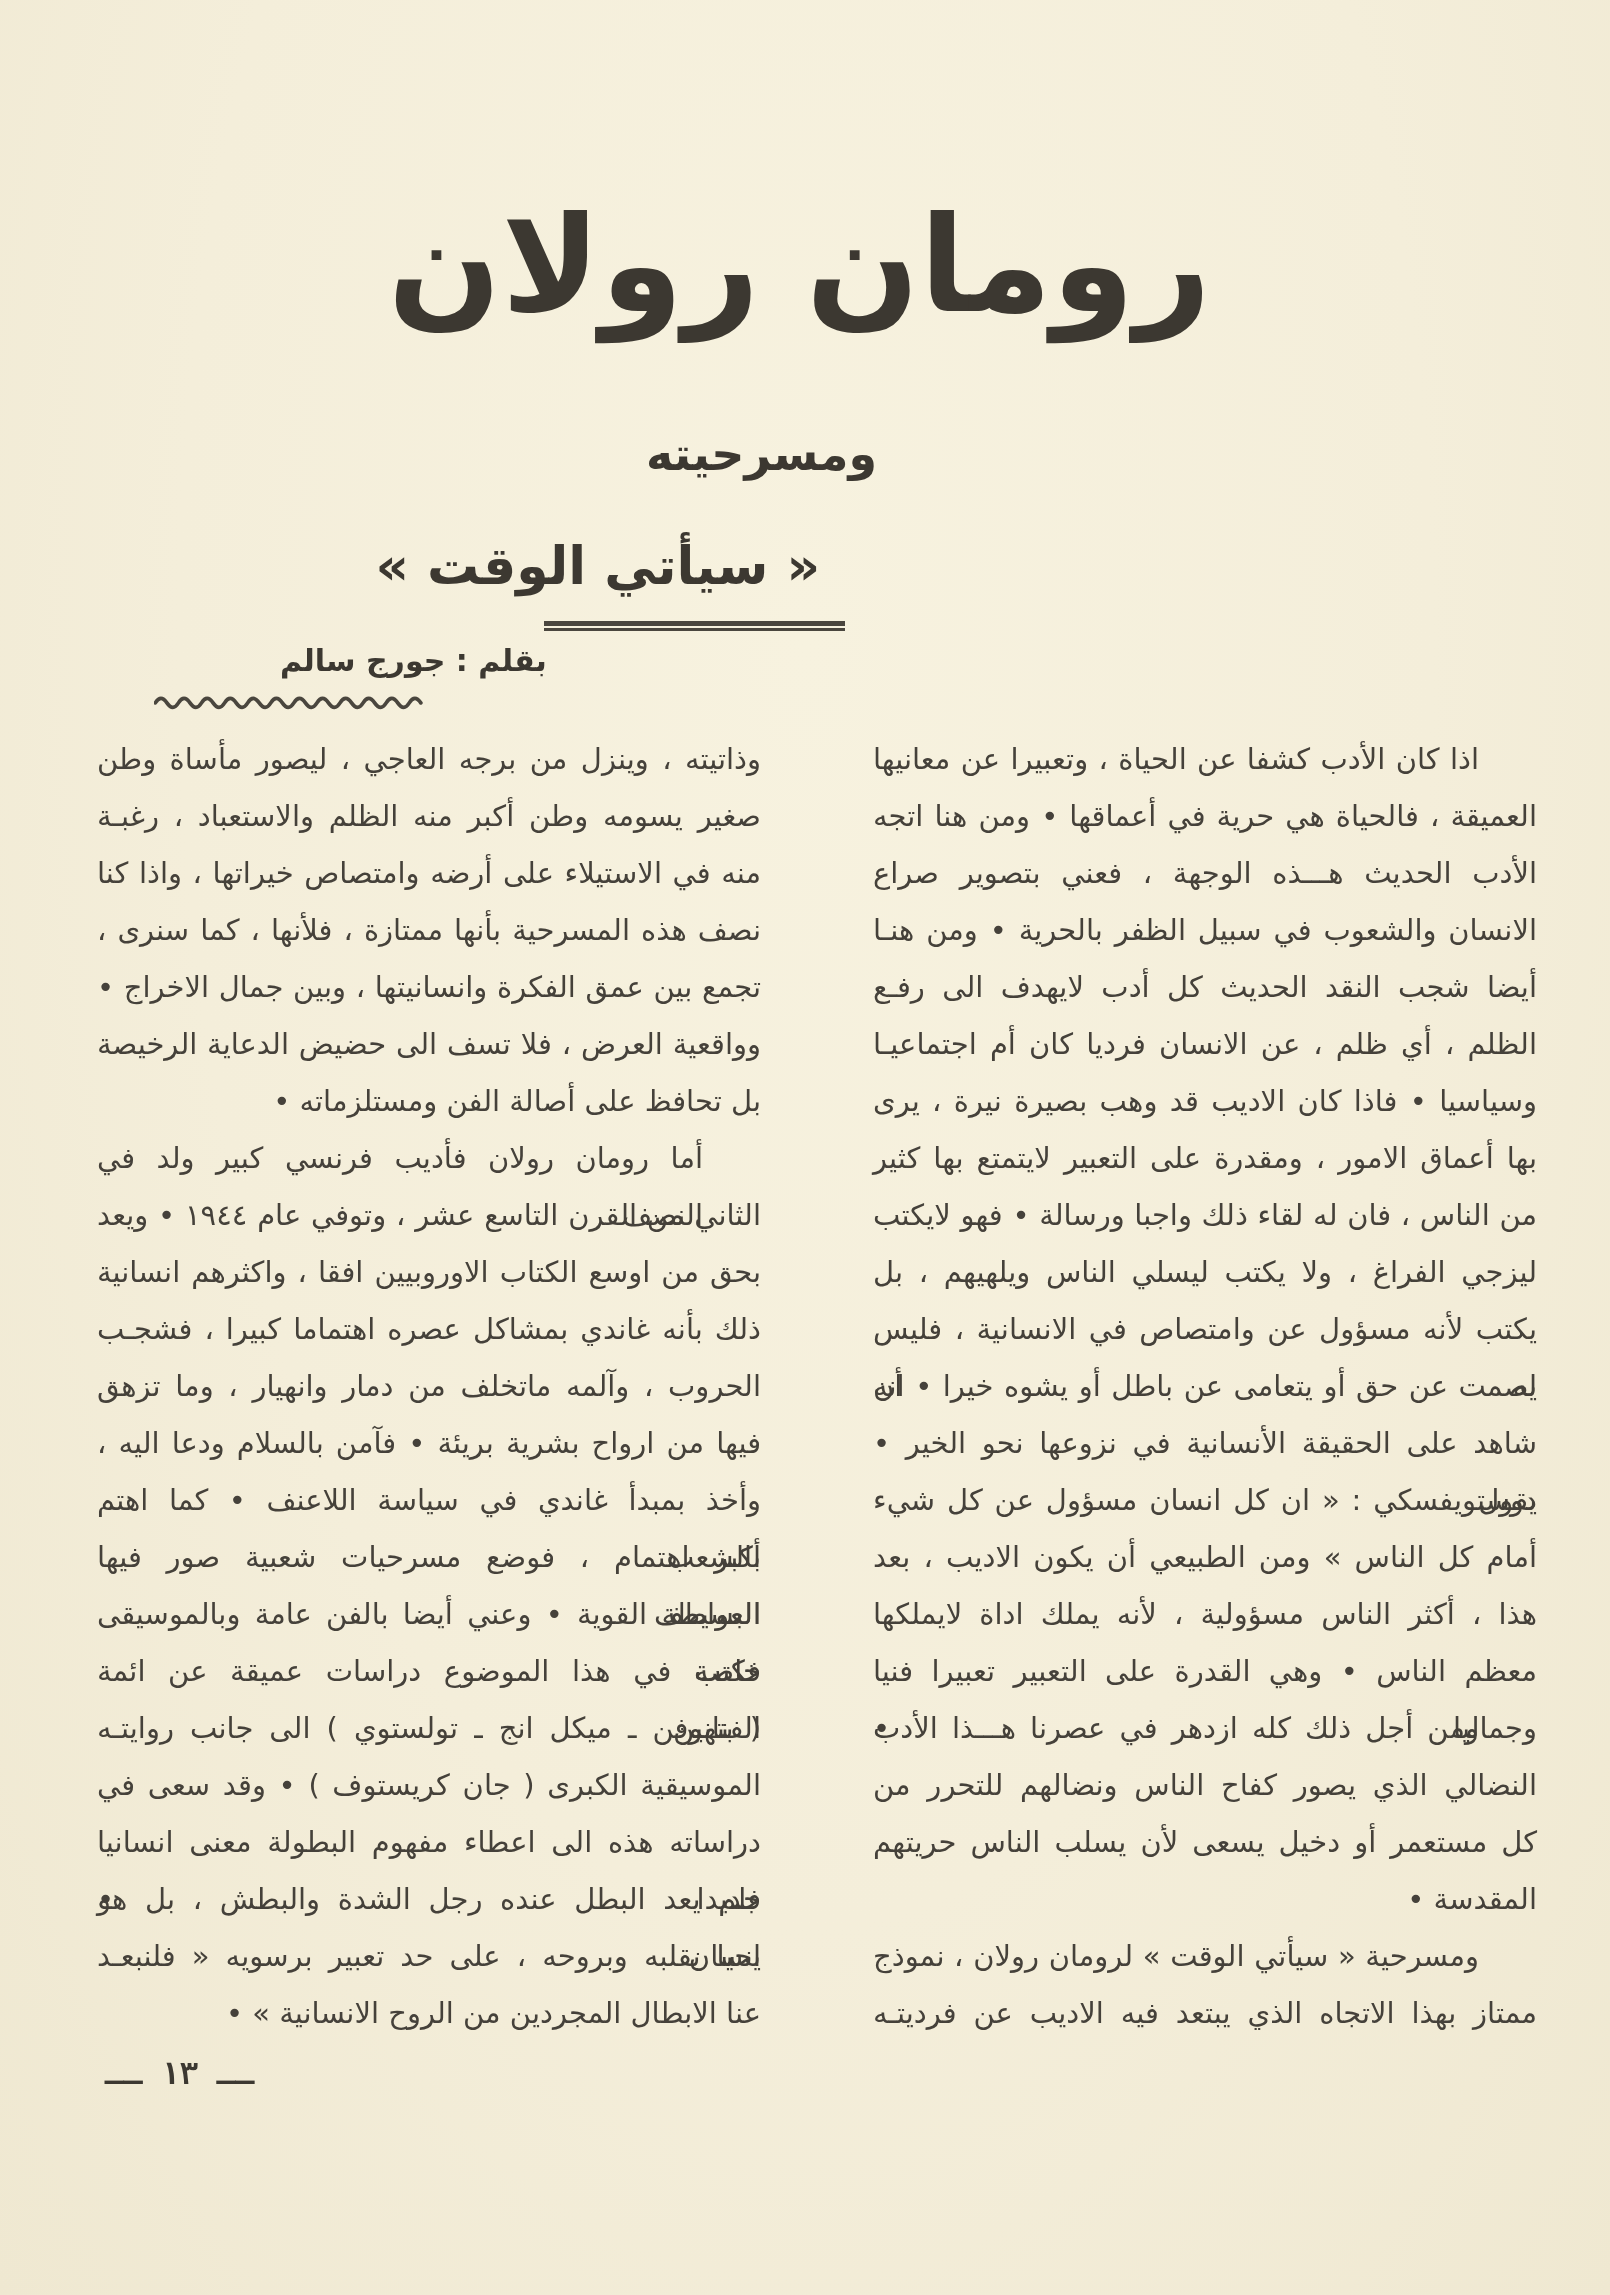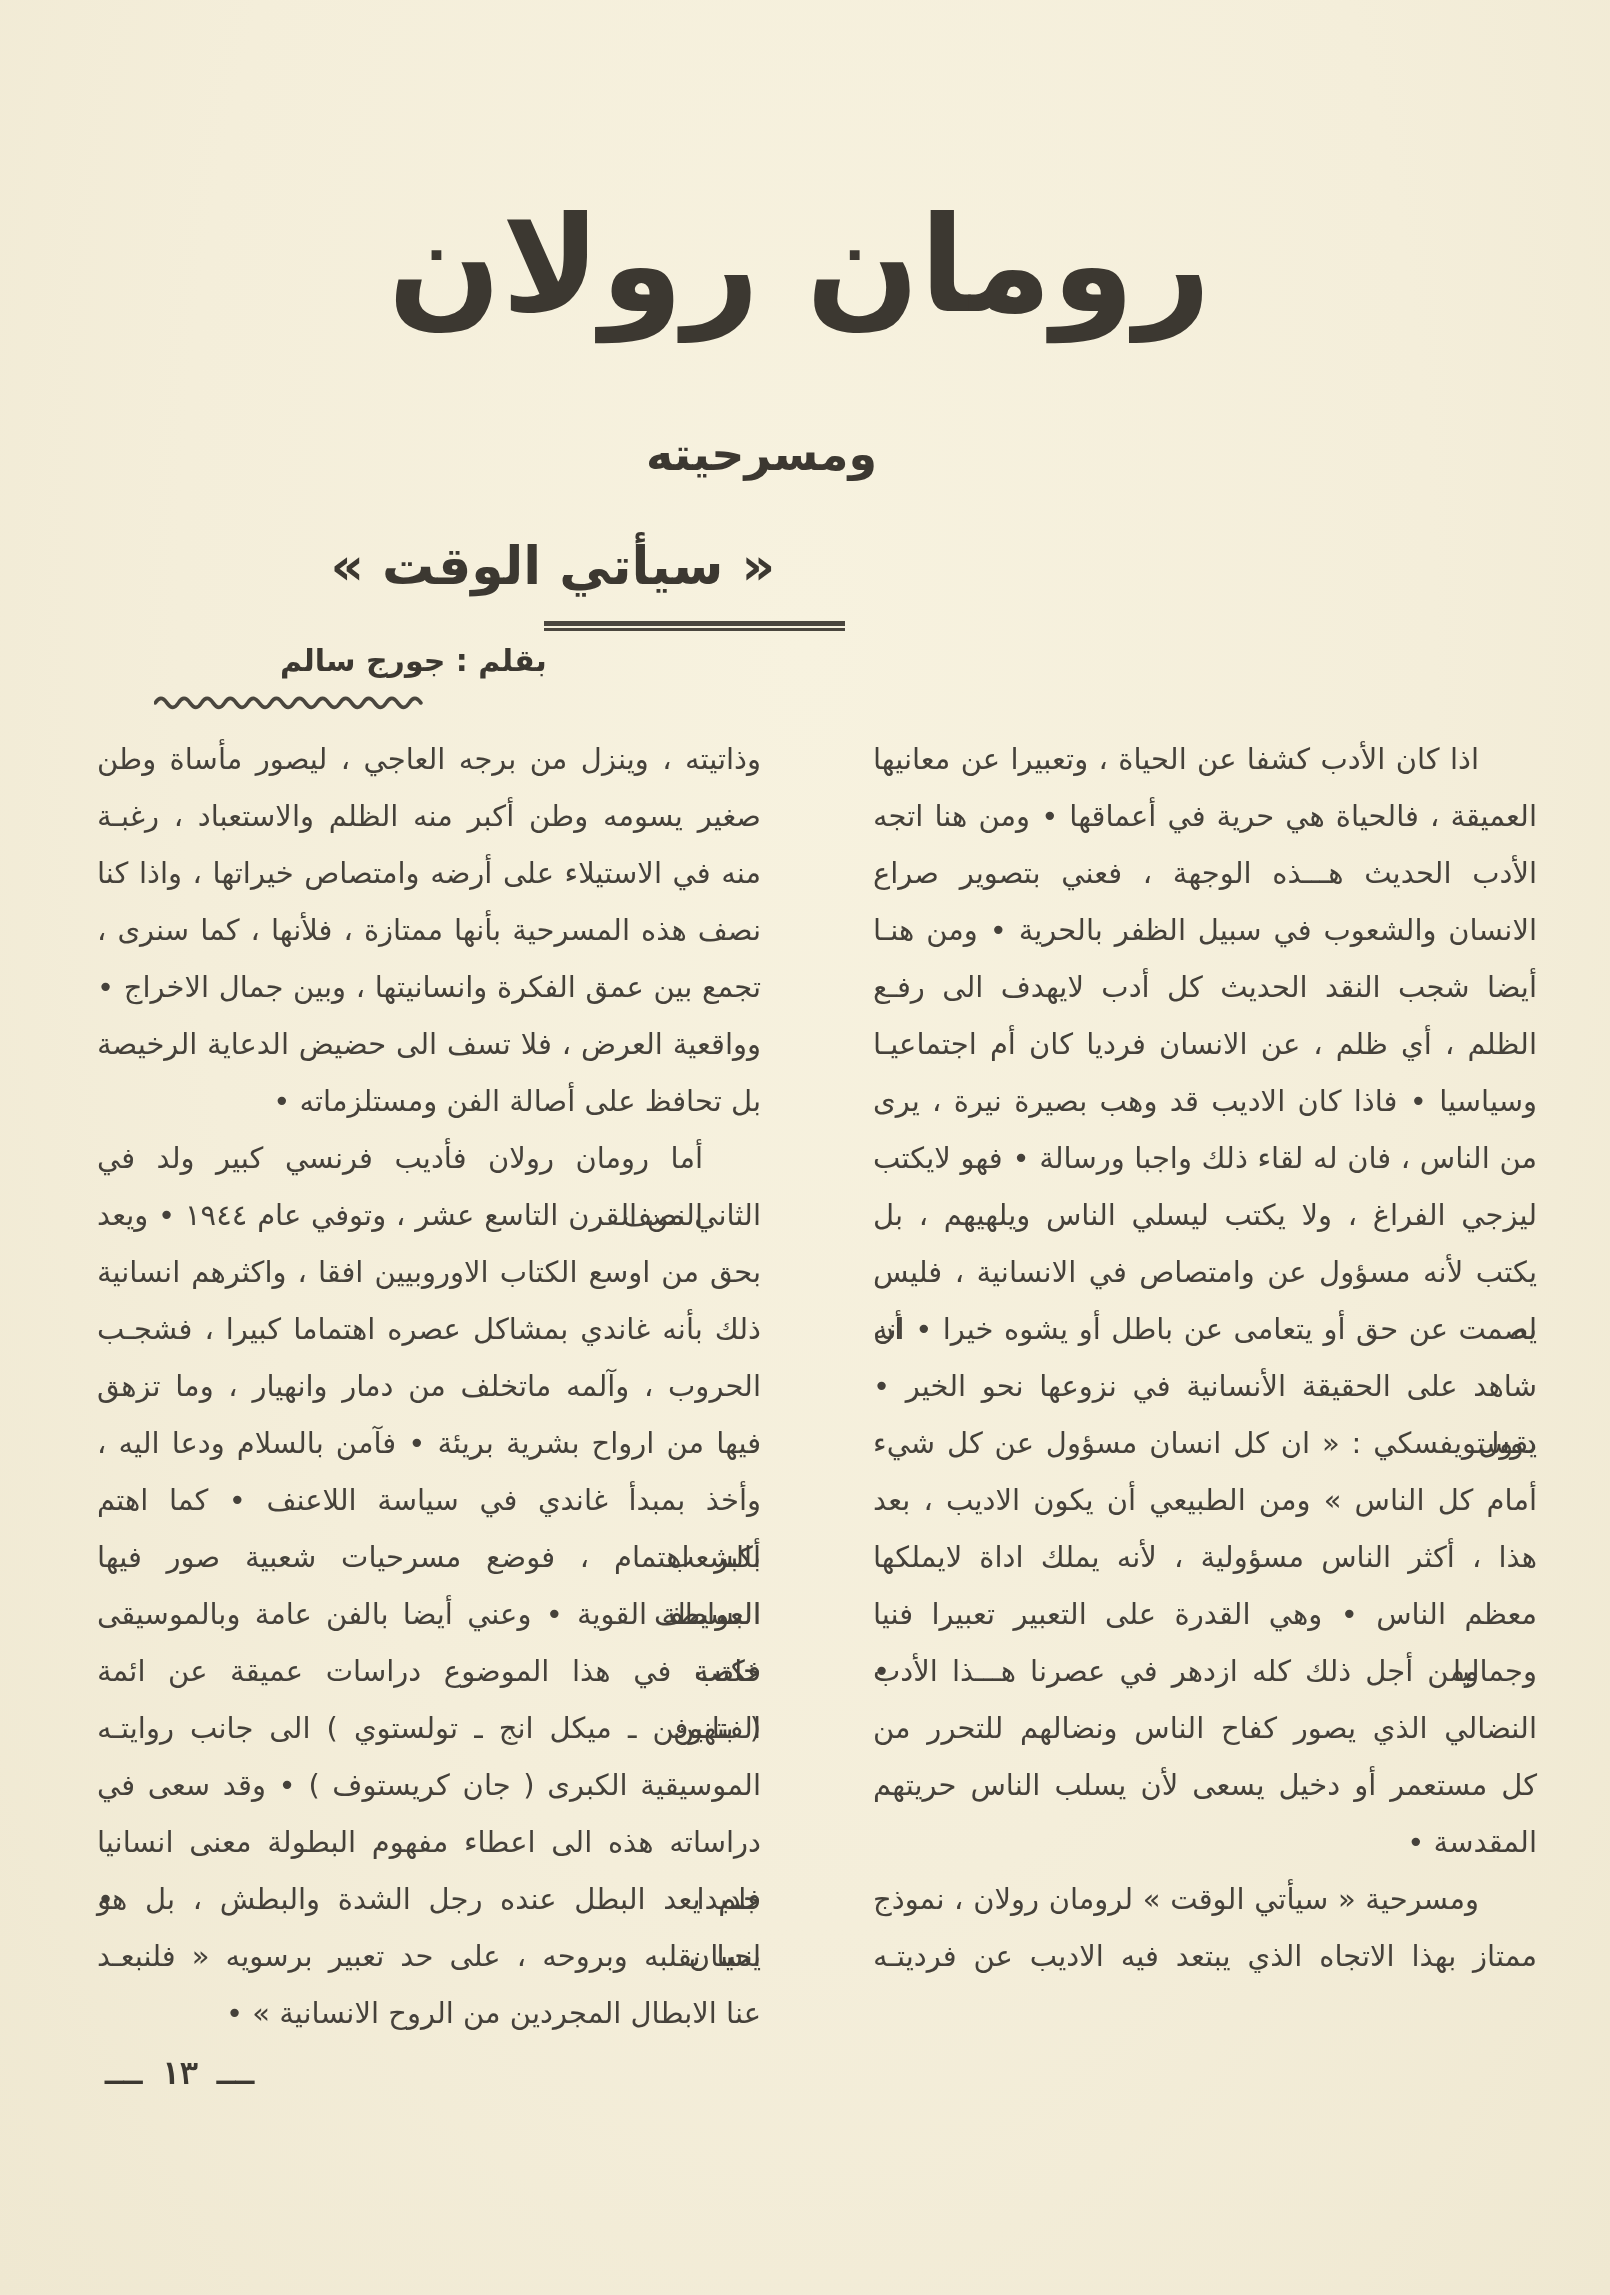--- a/index.html
+++ b/index.html
@@ -8,21 +8,21 @@
     width:1610px;height:2295px;
     background:radial-gradient(ellipse at 50% 28%, #f7f2df 0%, #f4eeda 55%, #efe8d1 100%);
     font-family:"DejaVu Sans", sans-serif;
     color:#45413a;
     direction:rtl;
     overflow:hidden;
   }
   .hdr{position:absolute;text-align:right;white-space:nowrap;color:#3c3831;}
   .article-title{left:517px;top:182px;width:694px;font-size:133px;font-weight:bold;line-height:1.25;}
   .article-subtitle{left:646px;top:427px;width:231px;font-size:46px;font-weight:bold;}
-  .play-title{left:483px;top:536px;width:292px;font-size:52px;font-weight:bold;}
+  .play-title{left:528px;top:536px;width:292px;font-size:52px;font-weight:bold;}
   .double-rule{
     position:absolute;left:544px;top:621px;width:301px;height:10.2px;
     background:linear-gradient(to bottom,#4a463e 0 4.8px,transparent 4.8px 6.8px,#4a463e 6.8px 10.2px);
   }
   .byline{position:absolute;left:280px;top:643px;font-size:30px;font-weight:bold;white-space:nowrap;color:#3c3831;}
   .wavy{position:absolute;left:154px;top:692px;}
   .col{
     position:absolute;top:731px;width:688px;
     font-size:29px;line-height:57px;
     text-align:justify;
@@ -54,20 +54,21 @@
   </svg>
 
   <div class="col col-right">
       <div class="line indent">اذا كان الأدب كشفا عن الحياة ، وتعبيرا عن معانيها</div>
       <div class="line">العميقة ، فالحياة هي حرية في أعماقها • ومن هنا اتجه</div>
       <div class="line">الأدب الحديث هـــذه الوجهة ، فعني بتصوير صراع</div>
       <div class="line">الانسان والشعوب في سبيل الظفر بالحرية • ومن هنـا</div>
       <div class="line">أيضا شجب النقد الحديث كل أدب لايهدف الى رفـع</div>
       <div class="line">الظلم ، أي ظلم ، عن الانسان فرديا كان أم اجتماعيـا</div>
       <div class="line">وسياسيا • فاذا كان الاديب قد وهب بصيرة نيرة ، يرى</div>
+      <div class="line">بها أعماق الامور ، ومقدرة على التعبير لايتمتع بها كثير</div>
       <div class="line">من الناس ، فان له لقاء ذلك واجبا ورسالة • فهو لايكتب</div>
       <div class="line">ليزجي الفراغ ، ولا يكتب ليسلي الناس ويلهيهم ، بل</div>
       <div class="line">يكتب لأنه مسؤول عن وامتصاص في الانسانية ، فليس له أن</div>
       <div class="line">يصمت عن حق أو يتعامى عن باطل أو يشوه خيرا • انه</div>
       <div class="line">شاهد على الحقيقة الأنسانية في نزوعها نحو الخير • يقول</div>
       <div class="line">دوستويفسكي : « ان كل انسان مسؤول عن كل شيء</div>
       <div class="line">أمام كل الناس » ومن الطبيعي أن يكون الاديب ، بعد</div>
       <div class="line">هذا ، أكثر الناس مسؤولية ، لأنه يملك اداة لايملكها</div>
       <div class="line">معظم الناس • وهي القدرة على التعبير تعبيرا فنيا وجماليا •</div>
       <div class="line indent">ومن أجل ذلك كله ازدهر في عصرنا هـــذا الأدب</div>

